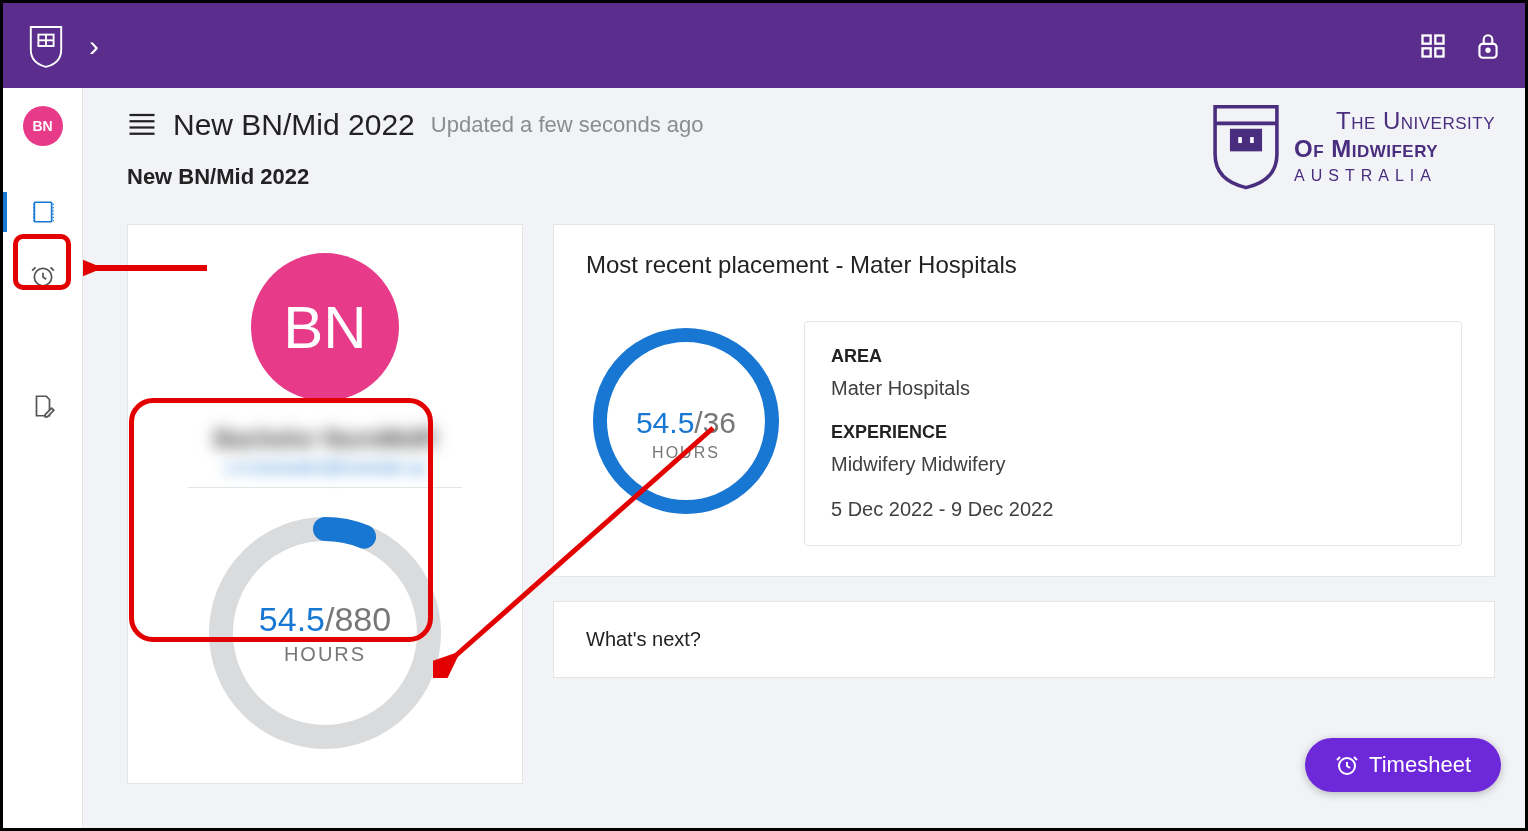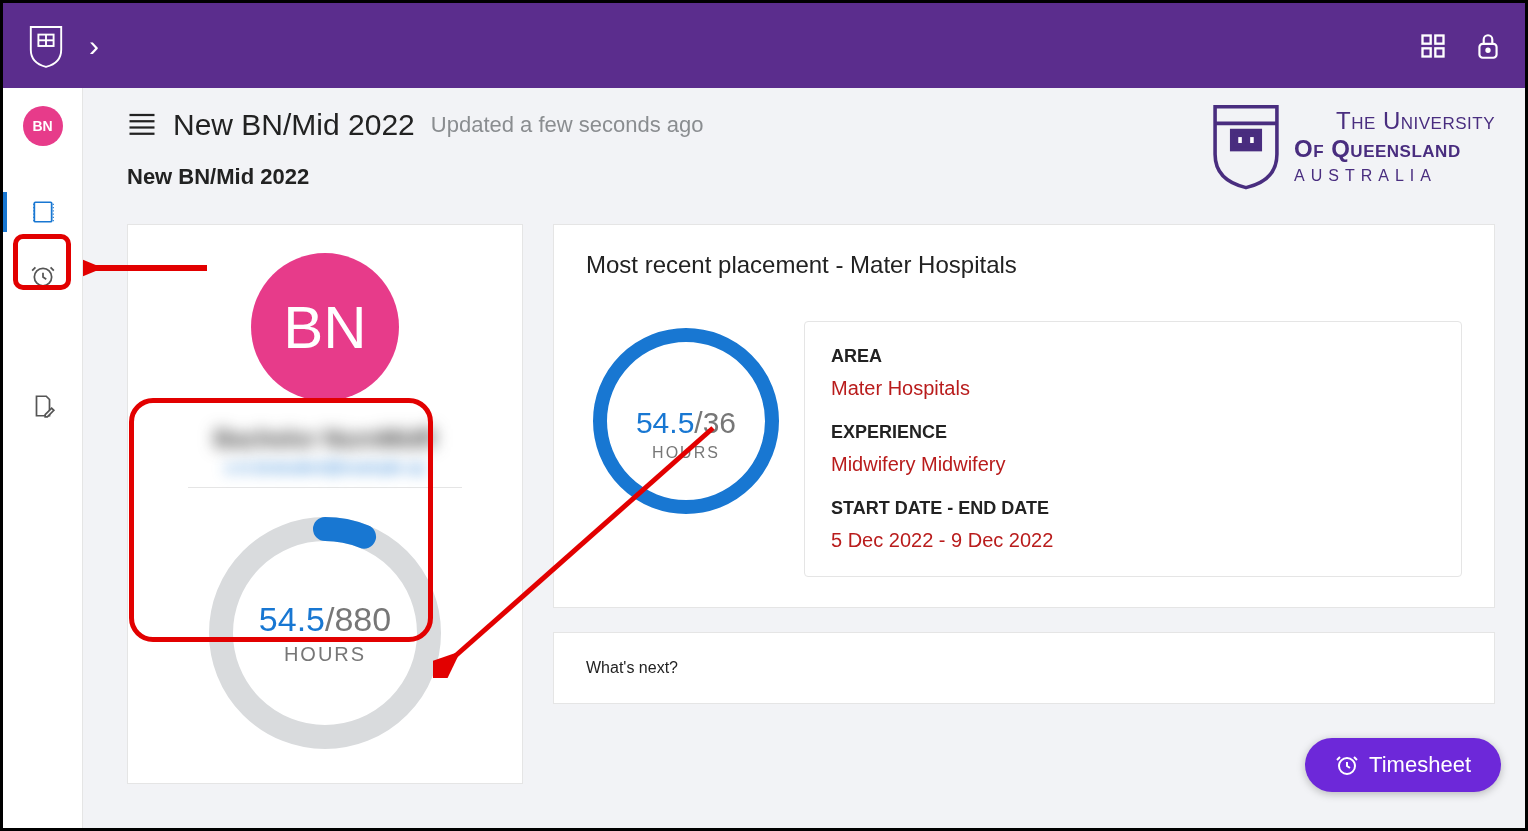--- a/index.html
+++ b/index.html
@@ -232,30 +232,30 @@
     flex: 1;
     border: 1px solid #e5e5e5;
     border-radius: 4px;
     padding: 24px 26px;
   }
   .details-box .field-label {
     font-size: 18px; font-weight: 700; color: #222;
     margin-bottom: 10px;
   }
   .details-box .field-value {
-    font-size: 20px; color: #b91c1c;
+    font-size: 20px; color: #404040;
     margin-bottom: 22px;
   }
   .details-box .field-value:last-child { margin-bottom: 0; }
 
   .next-card {
     padding: 26px 32px;
   }
   .next-card h2 {
-    font-size: 16px;
+    font-size: 20px;
     font-weight: 400;
     color: #222;
   }
 
   
   .timesheet-btn {
     position: absolute;
     right: 24px;
     bottom: 36px;
     background: #6d28d9;
@@ -357,21 +357,21 @@
       <div class="uq-logo">
         <svg class="uq-shield" viewBox="0 0 60 74" fill="none" stroke="#492d7f" stroke-width="3">
           <path d="M4 4 H56 V44 Q56 66 30 72 Q4 66 4 44 Z"></path>
           <rect x="18" y="24" width="24" height="16" fill="#492d7f"></rect>
           <rect x="22" y="28" width="6" height="8" fill="#fff"></rect>
           <rect x="32" y="28" width="6" height="8" fill="#fff"></rect>
           <line x1="4" y1="18" x2="56" y2="18"></line>
         </svg>
         <div class="uq-text">
           <span class="line1">The University</span>
-          <span class="line2">Of Queensland</span>
+          <span class="line2">Of Midwifery</span>
           <span class="line3">AUSTRALIA</span>
         </div>
       </div>
     </div>
 
     <div class="cards">
 
       <div class="card profile-card">
         <div class="avatar-lg">BN</div>
         <div class="blurred">Bachelor NurnMidfl</div>
@@ -406,21 +406,20 @@
                   <span>54.5</span><span class="denom">/<span>36</span></span>
                 </div>
                 <div class="label">HOURS</div>
               </div>
             </div>
             <div class="details-box">
               <div class="field-label">AREA</div>
               <div class="field-value">Mater Hospitals</div>
               <div class="field-label">EXPERIENCE</div>
               <div class="field-value">Midwifery Midwifery</div>
-              <div class="field-label">START DATE - END DATE</div>
               <div class="field-value">5 Dec 2022 - 9 Dec 2022</div>
             </div>
           </div>
         </div>
 
         <div class="card next-card">
           <h2>What's next?</h2>
         </div>
       </div>
     </div>

